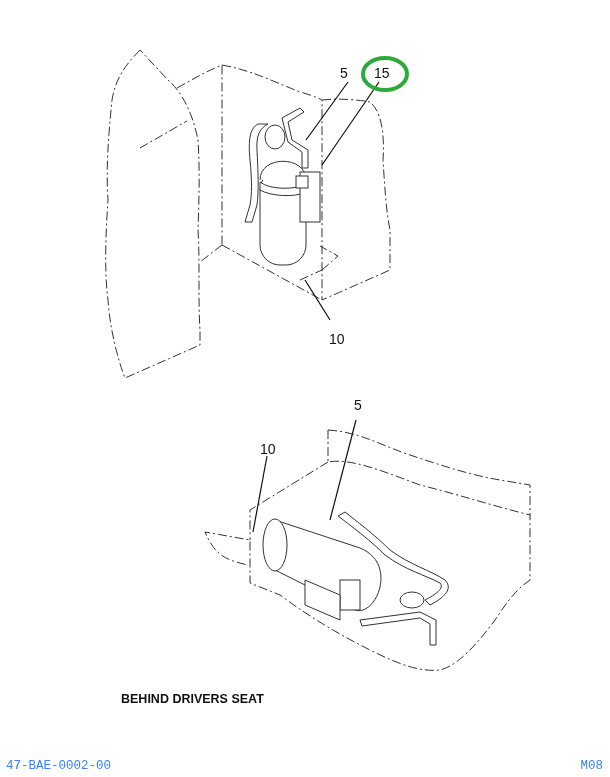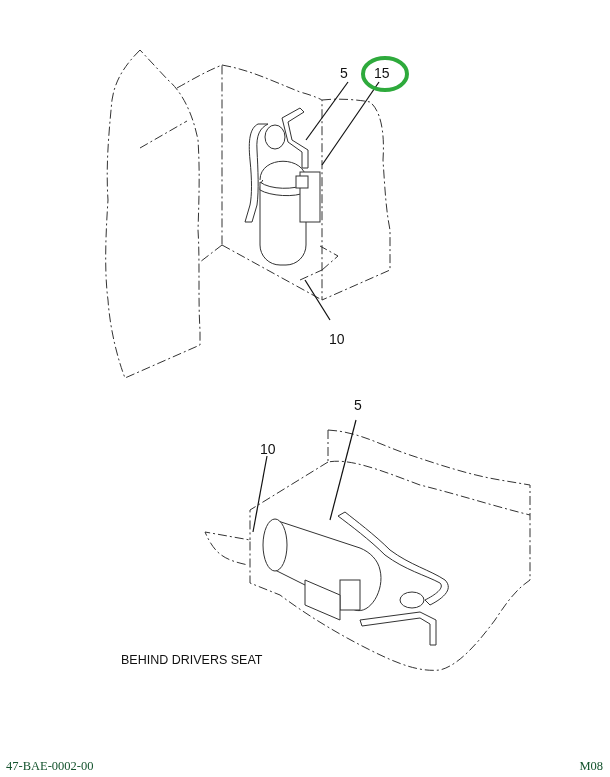--- a/index.html
+++ b/index.html
@@ -1,20 +1,20 @@
 <!DOCTYPE html>
 <html><head>
   <meta charset="utf-8">
   <style>
     html, body { margin: 0; padding: 0; background: #ffffff; }
     body { width: 610px; height: 777px; position: relative; overflow: hidden; font-family: "Liberation Sans", sans-serif; color: #111; }
     svg.drawing { position: absolute; left: 0; top: 0; }
     .lbl { position: absolute; font-size: 14px; line-height: 14px; color: #111; font-family: "Liberation Sans", sans-serif; }
     .caption { position: absolute; font-size: 12.5px; color: #111; font-family: "Liberation Sans", sans-serif; }
-    .footer { position: absolute; font-size: 12.5px; color: #14532d; font-family: Liberation Serif, serif; text-align: right; }
+    .footer { position: absolute; font-size: 12.5px; color: #3b82f6; font-family: Liberation Mono, monospace; text-align: right; }
   </style>
 </head>
 <body>
 
 <svg class="drawing" width="610" height="777" viewBox="0 0 610 777" xmlns="http://www.w3.org/2000/svg">
   <g fill="none" stroke="#333" stroke-width="1" stroke-dasharray="9 3 2 3">
 
     <path d="M140,50 C125,65 115,80 112,100 C108,140 106,170 108,200 C106,230 104,270 108,300 C110,330 118,360 125,378 L200,345 L200,330 C198,300 200,260 198,230 C199,200 200,170 198,140 C192,110 180,90 168,80 Z"></path>
     <path d="M140,148 L187,121"></path>
 
@@ -66,16 +66,16 @@
   </g>
 </svg>
 
 <div class="lbl" style="left:340px;top:66px;">5</div>
 <div class="lbl" style="left:374px;top:66px;">15</div>
 <div class="lbl" style="left:329px;top:332px;">10</div>
 
 <div class="lbl" style="left:354px;top:398px;">5</div>
 <div class="lbl" style="left:260px;top:442px;">10</div>
 
-<div class="caption" style="left:121px;top:653px;">BEHIND DRIVERS SEAT</div>
+<div class="caption" style="left:121px;top:692px;font-weight:bold;">BEHIND DRIVERS SEAT</div>
 
 <div class="footer" style="left:6px;top:759px;">47-BAE-0002-00</div>
 <div class="footer" style="right:7px;top:759px;margin-left:32px;">M08</div>
 
 </body></html>

